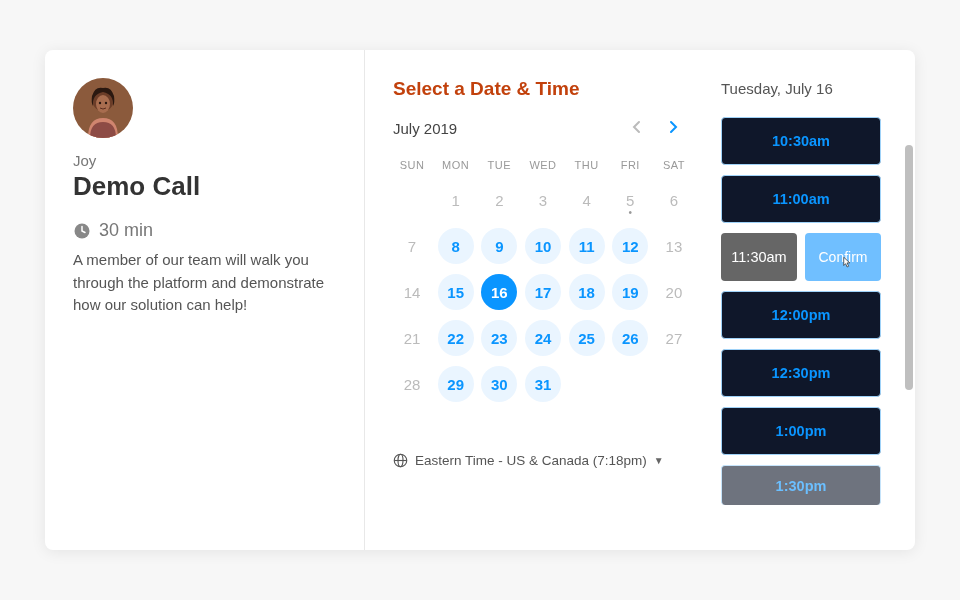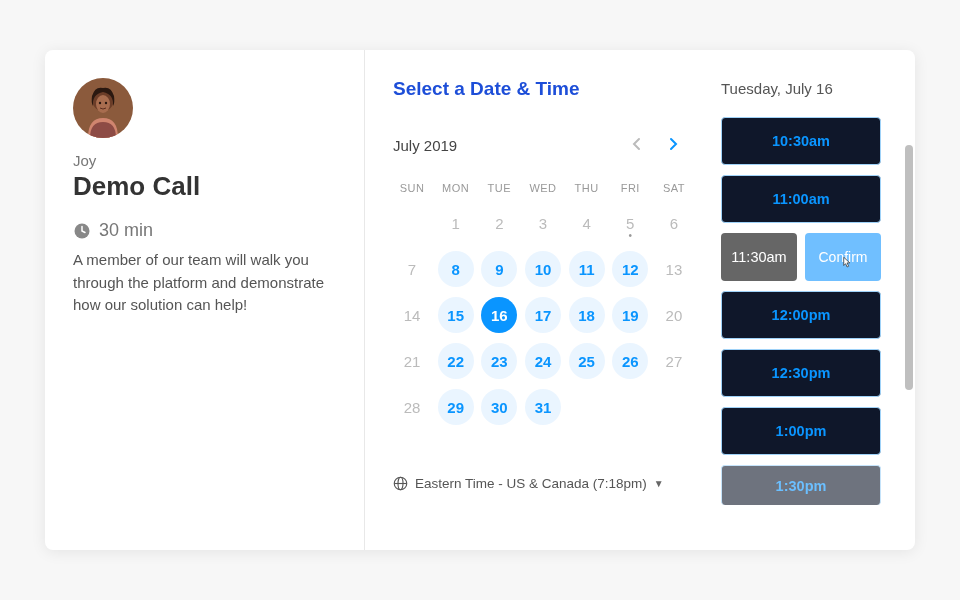--- a/index.html
+++ b/index.html
@@ -8,22 +8,22 @@
     .left { width: 320px; padding: 28px 28px; border-right: 1px solid #e8e8e8; }
     .avatar { width: 60px; height: 60px; border-radius: 50%; overflow: hidden; margin-bottom: 14px; }
     .avatar svg { width: 100%; height: 100%; display: block; }
     .host-name { font-size: 15px; color: #777; margin-bottom: 2px; }
     .event-title { font-size: 26px; font-weight: 700; color: #333; margin-bottom: 18px; }
     .duration-row { display: flex; align-items: center; color: #777; font-size: 18px; margin-bottom: 8px; }
     .duration-row .icon { width: 18px; height: 18px; margin-right: 8px; }
     .description { font-size: 15px; color: #555; line-height: 1.5; }
     .right { flex: 1; display: flex; padding: 28px 10px 10px 28px; position: relative; }
     .calendar-col { width: 300px; }
-    .section-title { font-size: 19px; font-weight: 700; color: #1d4ed8; margin-bottom: 33px; }
-    .month-row { display: flex; align-items: center; justify-content: space-between; padding-right: 10px; margin-bottom: 24px;}
+    .section-title { font-size: 19px; font-weight: 700; color: #c2410c; margin-bottom: 16px; }
+    .month-row { display: flex; align-items: center; justify-content: space-between; padding-right: 10px; margin-bottom: 18px;}
     .month-label { font-size: 15px; color: #444; }
     .nav-arrows { display: flex; gap: 20px; }
     .nav-btn { background: none; border: none; cursor: pointer; color: #bbb; font-size: 14px; padding: 4px;}
     .nav-btn.active { color: #0a95ff; }
     .dow-row { display: flex; justify-content: space-between; margin-bottom: 10px; }
     .dow { width: 38px; text-align: center; font-size: 11px; color: #999; letter-spacing: 0.5px; }
     .weeks { display: flex; flex-direction: column; gap: 8px;}
     .week { display: flex; justify-content: space-between; }
     .day-cell { width: 38px; height: 38px; display:flex; align-items:center; justify-content:center; position:relative; }
     .day-btn { width: 36px; height: 36px; border-radius: 50%; border: none; background: transparent; font-size: 15px; color: #bbb; display: flex; align-items: center; justify-content: center; cursor: default;}

